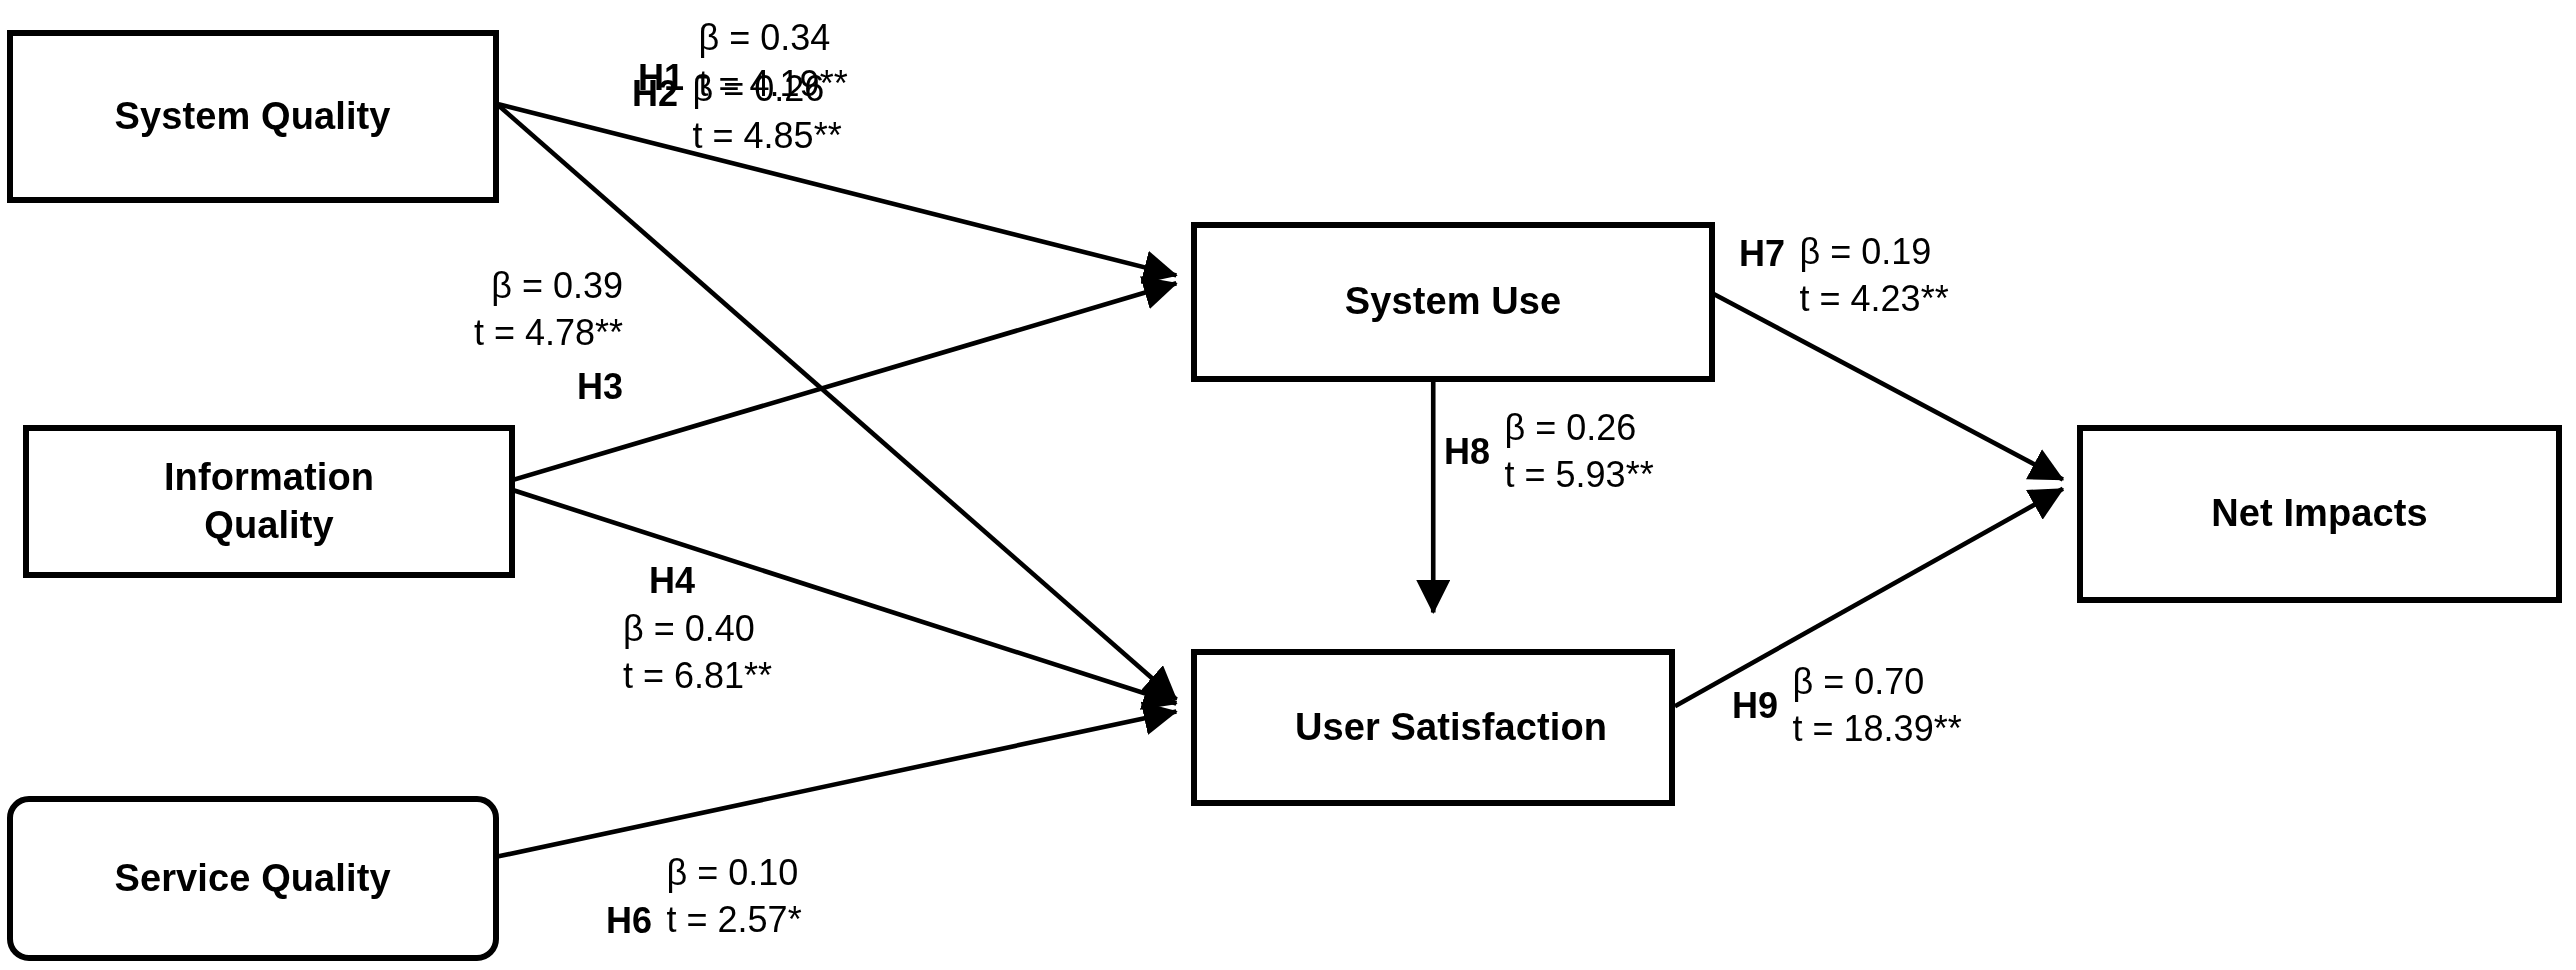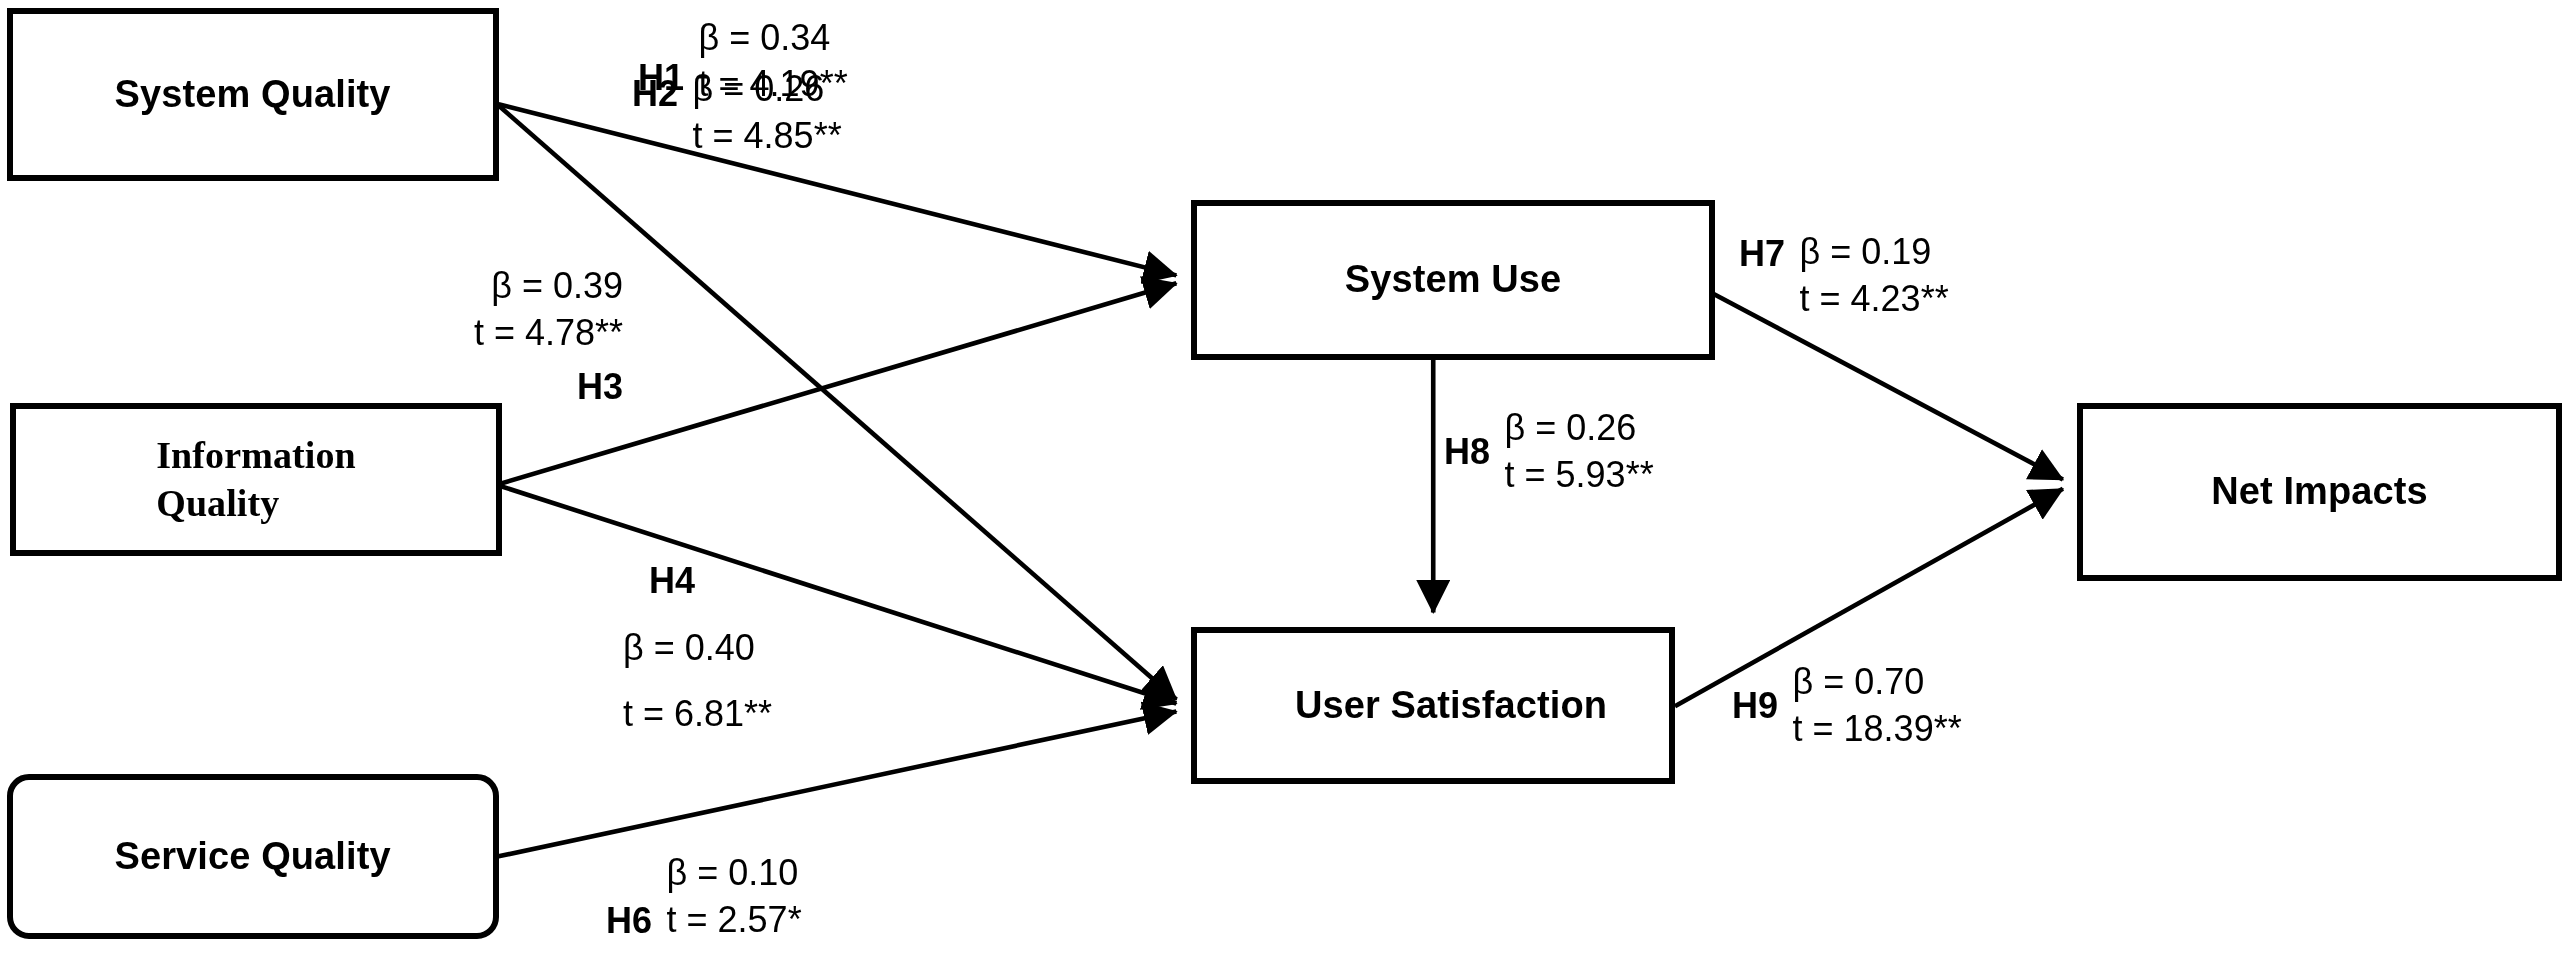--- a/index.html
+++ b/index.html
@@ -1,20 +1,20 @@
 <!DOCTYPE html>
 <html style="font-size:10.5px"><head>
 <meta charset="utf-8">
 <style>
   html,body{margin:0;padding:0;background:#ffffff;}
   body{width:2576px;height:971px;font-family:"Liberation Sans",sans-serif;color:#000;}
   #stage{position:relative;width:2576px;height:971px;overflow:hidden;background:#fff;}
   svg#wires{position:absolute;left:0;top:0;width:2576px;height:971px;}
   .node{position:absolute;border:6px solid #000;background:#fff;box-sizing:border-box;
-        display:flex;align-items:center;justify-content:center;}
+        display:flex;align-items:center;justify-content:center;text-align:center;margin-top:22px;}
   .node .node-label{font-weight:bold;font-size:38px;line-height:1.24;letter-spacing:0.1px;}
   .pathlabel{position:absolute;white-space:nowrap;}
   .hyp{font-weight:bold;font-size:36px;}
   .stat{font-size:36px;line-height:1.30;}
   .row{display:flex;align-items:center;}
   .stack{display:flex;flex-direction:column;}
   .gap{display:inline-block;width:14.5px;}
 </style>
 </head>
 <body>
@@ -42,21 +42,21 @@
 
     <path d="M 2176 535 L 2176 930" stroke="#000" stroke-width="7" fill="none" marker-end="url(#ah)"></path>
 
     <path d="M 2543 1072 L 3132 742" stroke="#000" stroke-width="7" fill="none" marker-end="url(#ah)"></path>
   </svg>
 
   <div class="node" style="left:6.6px;top:8px;width:492px;height:173px;">
     <span class="node-label">System Quality</span>
   </div>
 
-  <div class="node" style="left:10px;top:403px;width:492px;height:153px;font-family:Liberation Serif, serif;">
+  <div class="node" style="left:23px;top:403px;width:492px;height:153px;">
     <span class="node-label" style="white-space:pre-line;">Information
 Quality</span>
   </div>
 
   <div class="node" style="left:6.6px;top:774px;width:492px;height:165px;border-radius:22px;">
     <span class="node-label">Service Quality</span>
   </div>
 
   <div class="node" style="left:1191px;top:200px;width:524px;height:160px;">
     <span class="node-label">System Use</span>
@@ -87,21 +87,21 @@
       <span class="stat ital">t = 4.85**</span>
     </span>
   </div>
 
   <div class="pathlabel stack" style="left:474px;top:263px;text-align:right;">
     <span class="stat">β = 0.39</span>
     <span class="stat ital">t = 4.78**</span>
     <span class="hyp" style="margin-top:9.2px;">H3</span>
   </div>
 
-  <div class="pathlabel stack" style="left:649px;top:560px;gap:19px;">
+  <div class="pathlabel stack" style="left:649px;top:560px;">
     <span class="hyp" style="margin-bottom:4px;">H4</span>
     <span class="stat" style="margin-left:-26px;">β = 0.40</span>
     <span class="stat ital" style="margin-left:-26px;text-align:center;">t = 6.81**</span>
   </div>
 
   <div class="pathlabel row" style="left:606px;top:850px;">
     <span class="hyp" style="align-self:center;margin-top:48px;">H6</span>
     <span class="gap"></span>
     <span class="stack">
       <span class="stat">β = 0.10</span>

